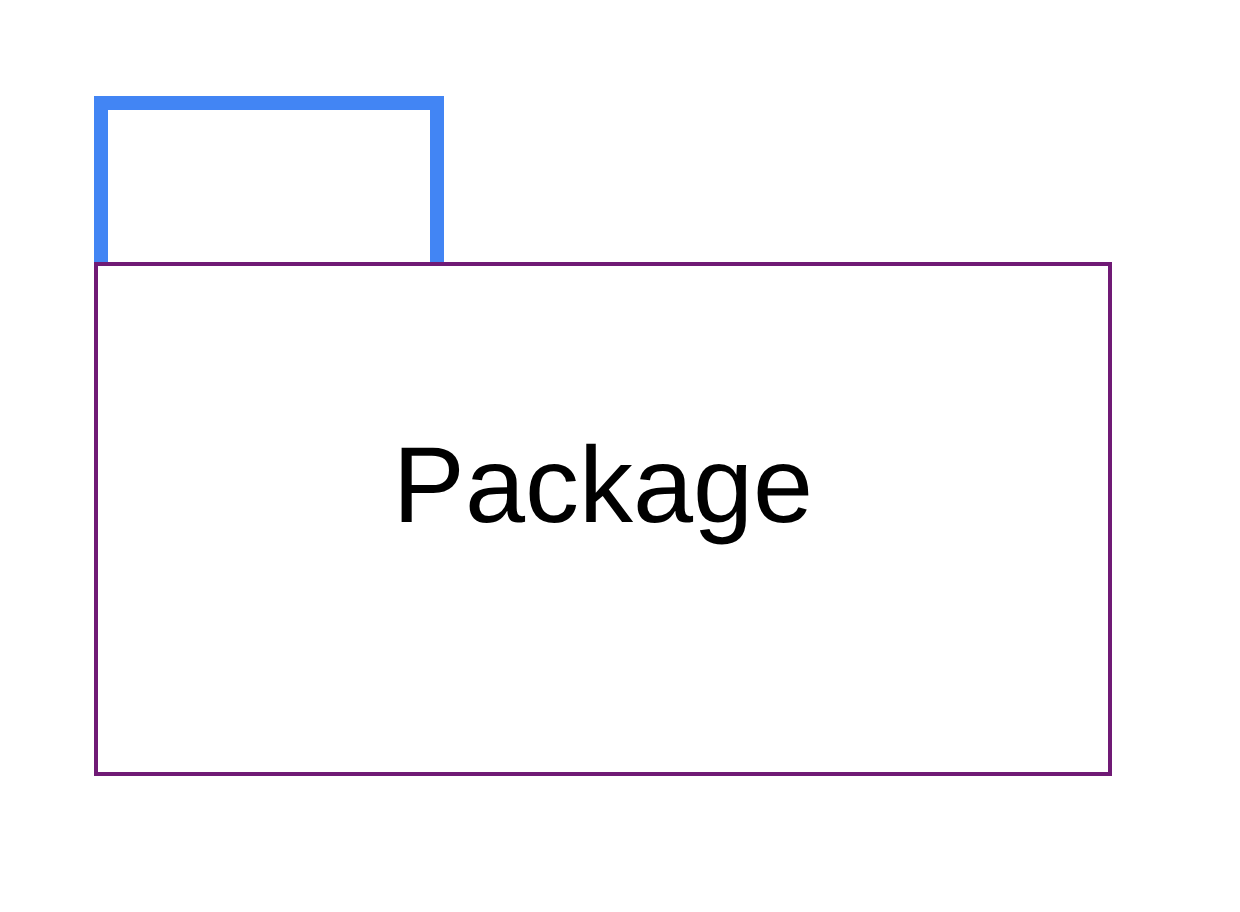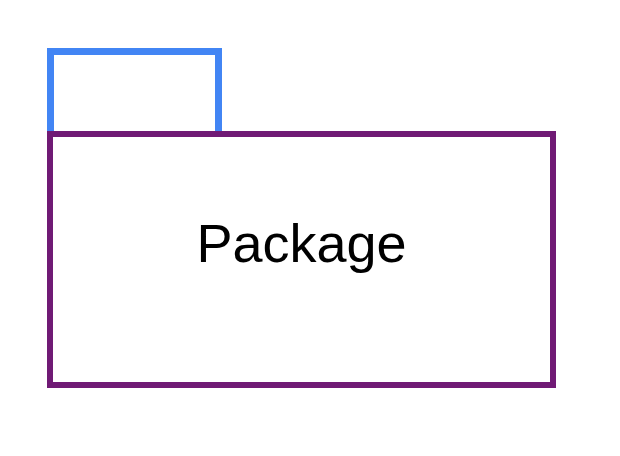--- a/index.html
+++ b/index.html
@@ -32,21 +32,21 @@
     border: 7px solid #4285F4;
     background: #ffffff;
   }
   .package-body {
     position: absolute;
     left: 47px;
     top: 131px;
     width: 509px;
     height: 257px;
     box-sizing: border-box;
-    border: 6px solid #701a75;
+    border: 2px solid #701a75;
     background: #ffffff;
     display: flex;
     align-items: center;
     justify-content: center;
     padding-bottom: 33px;
   }
   .package-label {
     color: #000000;
     font-size: 54px;
     line-height: 1;

